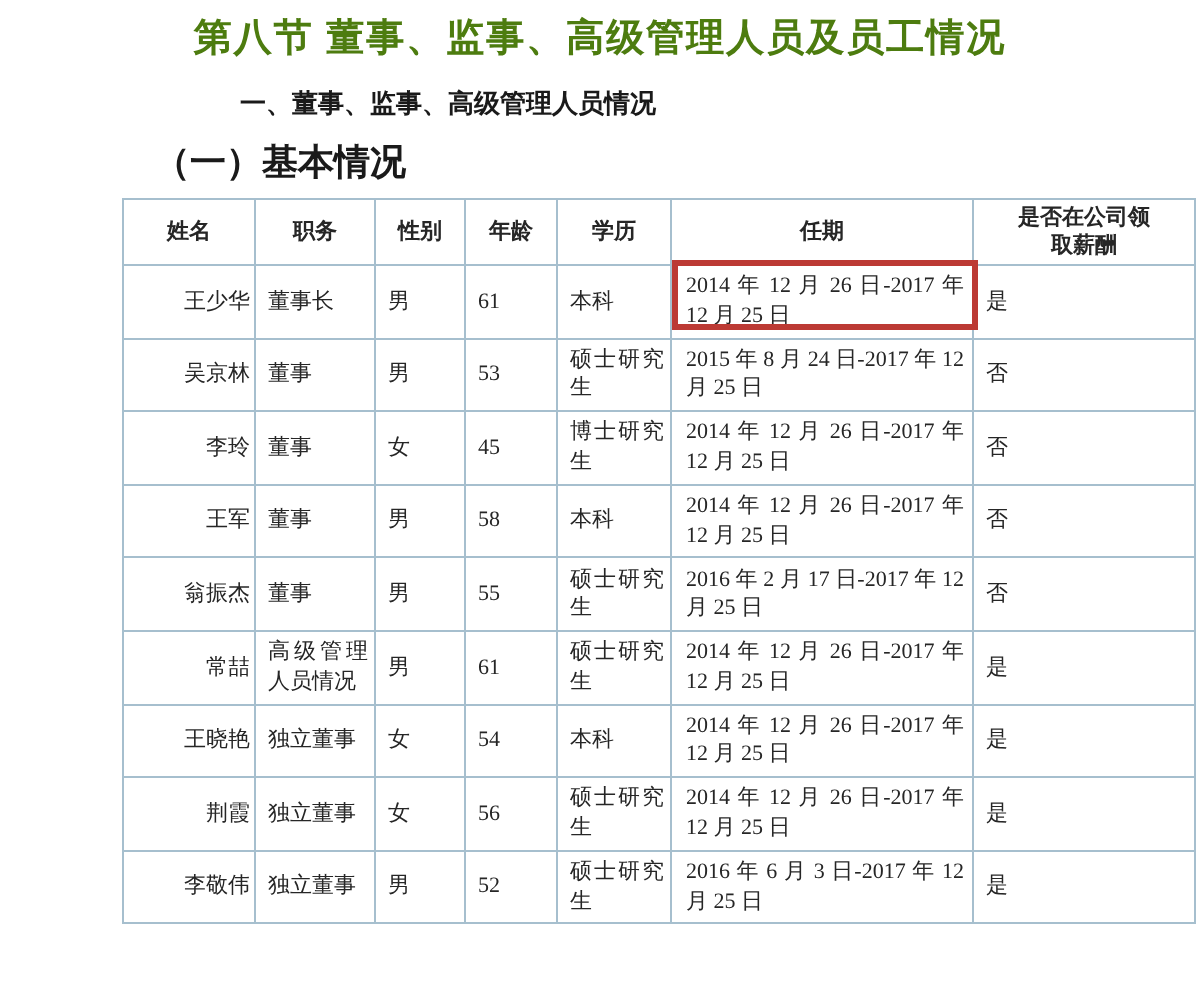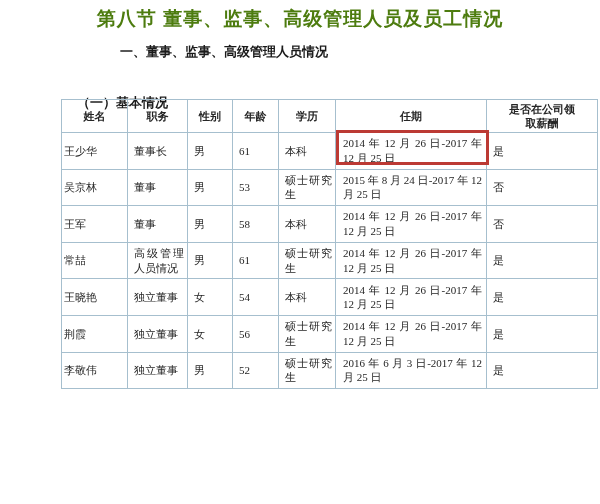--- a/index.html
+++ b/index.html
@@ -31,25 +31,24 @@
     font-size: 13px;
     font-weight: bold;
     color: #1a1a1a;
     font-family: "Liberation Sans", "DejaVu Sans", sans-serif;
     margin-left: 36px;
   }
   .h3 {
     position: absolute;
     top: 69px;
     left: 77px;
-    font-size: 13px;
+    font-size: 18px;
     font-weight: bold;
     color: #1a1a1a;
     font-family: "Liberation Sans", "DejaVu Sans", sans-serif;
-    margin-top: 25px;
   }
   table.tbl {
     position: absolute;
     left: 61px;
     top: 99px;
     width: 536px;
     border-collapse: collapse;
     table-layout: fixed;
     font-size: 11px;
     line-height: 14.5px;
@@ -66,21 +65,21 @@
     text-align: center;
     height: 30px;
     padding: 1px 2px;
   }
   .tbl th.th-wrap { padding: 1px 21px; }
   .tbl td {
     height: 33.6px;
     padding: 1px 3px 1px 6px;
     text-align: justify;
   }
-  .tbl td.c-name { text-align: left; padding: 1px 2px; }
+  .tbl td.c-name { text-align: right; padding: 1px 2px; }
   .tbl td.c-term { padding: 1px 4px 1px 7px; }
   .redbox {
     position: absolute;
     left: 336px;
     top: 130px;
     width: 153px;
     height: 35px;
     border: 3px solid #bc3a34;
     box-sizing: border-box;
     pointer-events: none;
@@ -129,26 +128,44 @@
         <tr>
     <td class="c-name">吴京林</td>
     <td>董事</td>
     <td>男</td>
     <td>53</td>
     <td>硕士研究生</td>
     <td class="c-term">2015 年 8 月 24 日-2017 年 12 月 25 日</td>
     <td>否</td>
   </tr>
         <tr>
+    <td class="c-name">李玲</td>
+    <td>董事</td>
+    <td>女</td>
+    <td>45</td>
+    <td>博士研究生</td>
+    <td class="c-term">2014 年 12 月 26 日-2017 年 12 月 25 日</td>
+    <td>否</td>
+  </tr>
+        <tr>
     <td class="c-name">王军</td>
     <td>董事</td>
     <td>男</td>
     <td>58</td>
     <td>本科</td>
     <td class="c-term">2014 年 12 月 26 日-2017 年 12 月 25 日</td>
+    <td>否</td>
+  </tr>
+        <tr>
+    <td class="c-name">翁振杰</td>
+    <td>董事</td>
+    <td>男</td>
+    <td>55</td>
+    <td>硕士研究生</td>
+    <td class="c-term">2016 年 2 月 17 日-2017 年 12 月 25 日</td>
     <td>否</td>
   </tr>
         <tr>
     <td class="c-name">常喆</td>
     <td>高级管理人员情况</td>
     <td>男</td>
     <td>61</td>
     <td>硕士研究生</td>
     <td class="c-term">2014 年 12 月 26 日-2017 年 12 月 25 日</td>
     <td>是</td>

